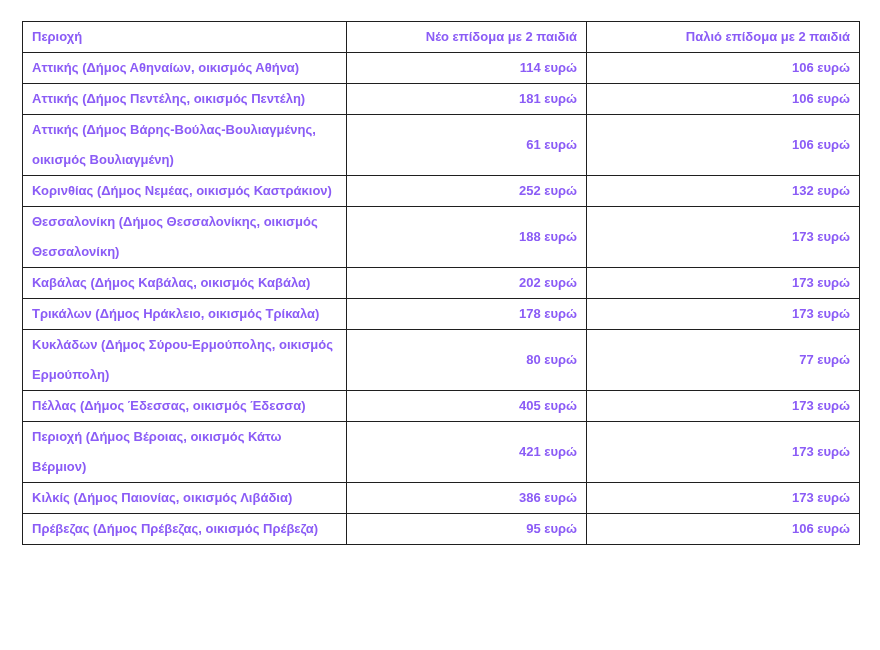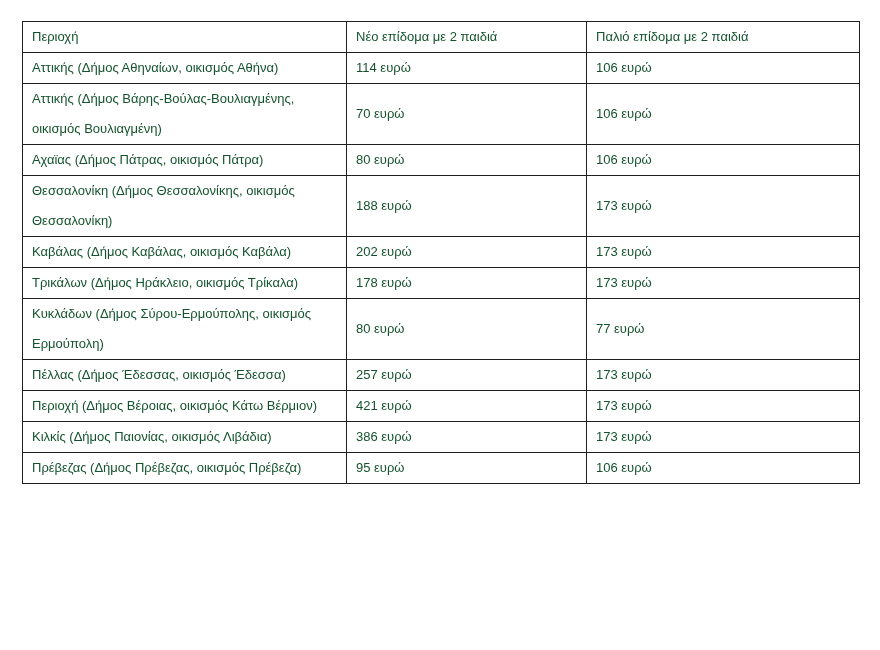--- a/index.html
+++ b/index.html
@@ -29,29 +29,29 @@
   table.allowance col.c-new    { width: 240px; }
   table.allowance col.c-old    { width: 273px; }
 
   table.allowance th,
   table.allowance td {
     border: 1px solid #1f1f1f;
     font-size: 13px;
     line-height: 30px;
     padding: 0 9px;
     vertical-align: middle;
-    color: #14532d;
-    font-weight: normal;
+    color: #8b5cf6;
+    font-weight: bold;
     word-wrap: break-word;
   }
   th.h-region, td.region {
     text-align: left;
   }
   th.h-new, th.h-old, td.val-new, td.val-old {
-    text-align: left;
+    text-align: right;
   }
   td.val-new {
     font-weight: bold;
     color: #333333;
     margin-left: 8px;
   }
   td.val-old {
     color: #474747;
     border-radius: 13px;
   }
@@ -73,33 +73,38 @@
         <th class="h-old">Παλιό επίδομα με 2 παιδιά</th>
       </tr>
     </thead>
     <tbody id="table-body">
     <tr>
       <td class="region">Αττικής (Δήμος Αθηναίων, οικισμός Αθήνα)</td>
       <td class="val-new">114 ευρώ</td>
       <td class="val-old">106 ευρώ</td>
     </tr>
 
+    <tr>
+      <td class="region">Αττικής (Δήμος Πεντέλης, οικισμός Πεντέλη)</td>
+      <td class="val-new">181 ευρώ</td>
+      <td class="val-old">106 ευρώ</td>
+    </tr>
 
     <tr>
       <td class="region">Αττικής (Δήμος Βάρης-Βούλας-Βουλιαγμένης, οικισμός Βουλιαγμένη)</td>
-      <td class="val-new">70 ευρώ</td>
+      <td class="val-new">61 ευρώ</td>
       <td class="val-old">106 ευρώ</td>
     </tr>
 
+    <tr>
+      <td class="region">Κορινθίας (Δήμος Νεμέας, οικισμός Καστράκιον)</td>
+      <td class="val-new">252 ευρώ</td>
+      <td class="val-old">132 ευρώ</td>
+    </tr>
 
-    <tr>
-      <td class="region">Αχαϊας (Δήμος Πάτρας, οικισμός Πάτρα)</td>
-      <td class="val-new">80 ευρώ</td>
-      <td class="val-old">106 ευρώ</td>
-    </tr>
 
     <tr>
       <td class="region">Θεσσαλονίκη (Δήμος Θεσσαλονίκης, οικισμός Θεσσαλονίκη)</td>
       <td class="val-new">188 ευρώ</td>
       <td class="val-old">173 ευρώ</td>
     </tr>
 
 
     <tr>
       <td class="region">Καβάλας (Δήμος Καβάλας, οικισμός Καβάλα)</td>
@@ -115,21 +120,21 @@
 
 
     <tr>
       <td class="region">Κυκλάδων (Δήμος Σύρου-Ερμούπολης, οικισμός Ερμούπολη)</td>
       <td class="val-new">80 ευρώ</td>
       <td class="val-old">77 ευρώ</td>
     </tr>
 
     <tr>
       <td class="region">Πέλλας (Δήμος Έδεσσας, οικισμός Έδεσσα)</td>
-      <td class="val-new">257 ευρώ</td>
+      <td class="val-new">405 ευρώ</td>
       <td class="val-old">173 ευρώ</td>
     </tr>
 
     <tr>
       <td class="region">Περιοχή (Δήμος Βέροιας, οικισμός Κάτω Βέρμιον)</td>
       <td class="val-new">421 ευρώ</td>
       <td class="val-old">173 ευρώ</td>
     </tr>
 
     <tr>

